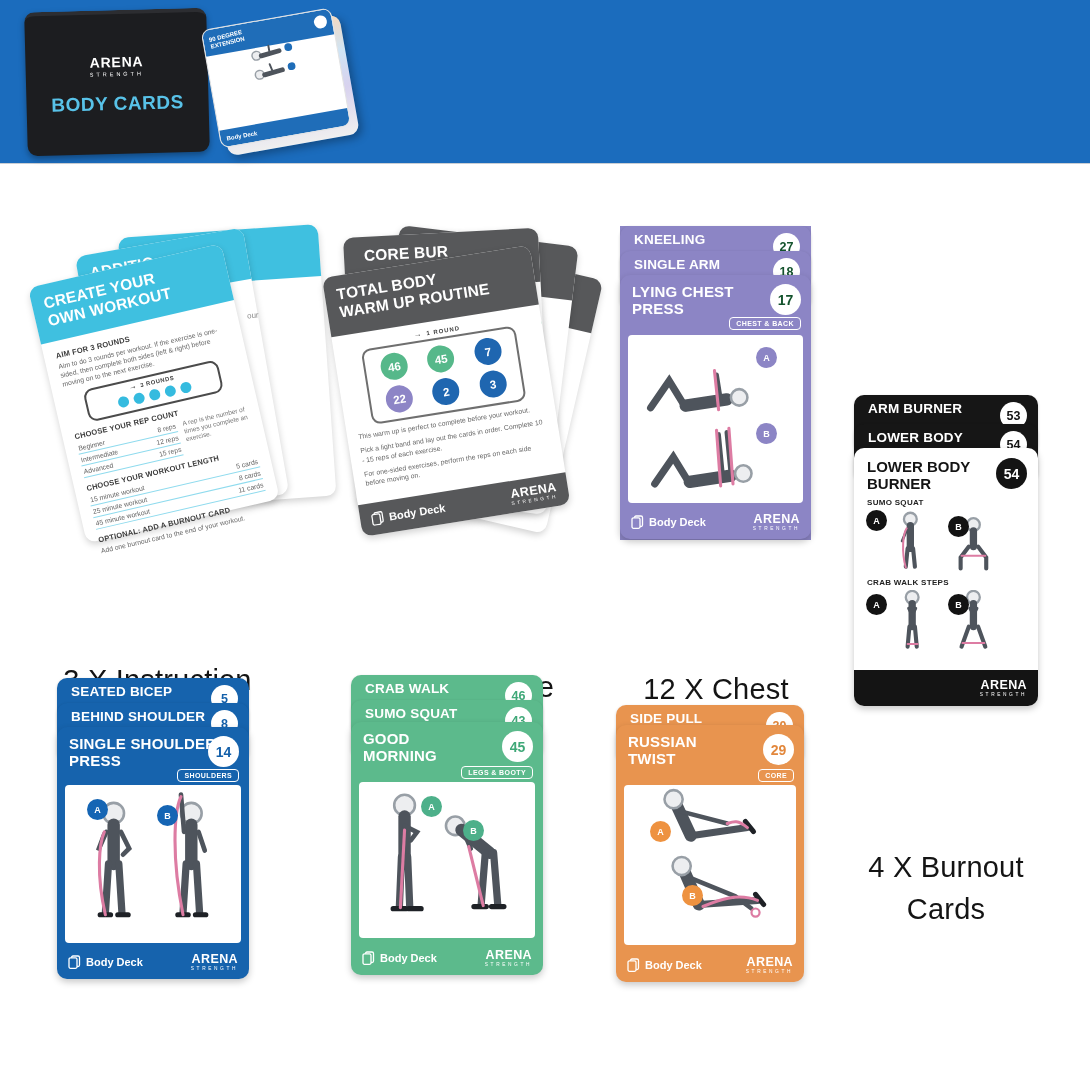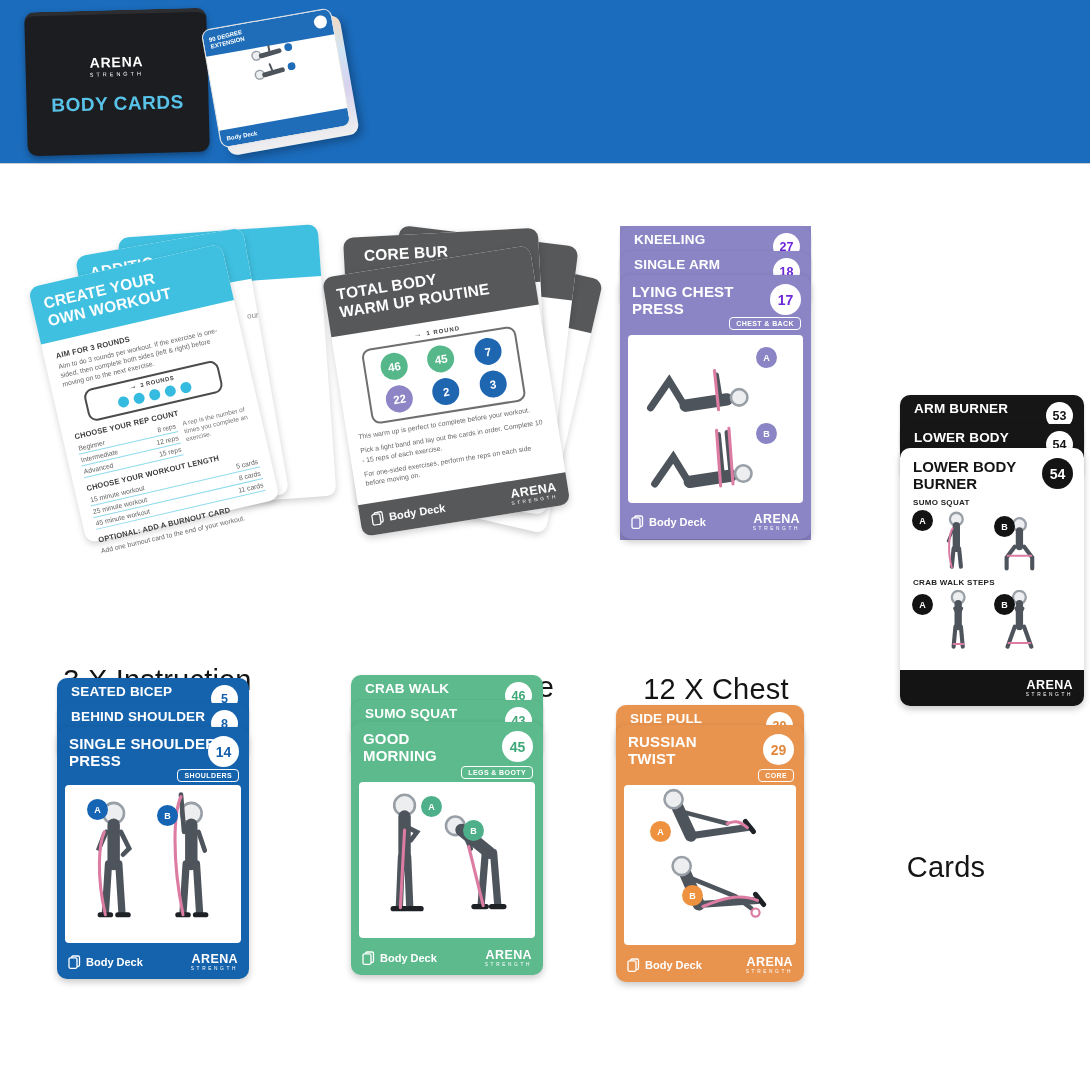--- a/index.html
+++ b/index.html
@@ -65,21 +65,21 @@
           display:flex;align-items:center;justify-content:center;font-size:14px;font-weight:bold;}
   .fc-badge{position:absolute;right:10px;border:1.2px solid #fff;border-radius:4px;color:#fff;font-size:7px;
             font-weight:bold;padding:2px 6px;letter-spacing:.4px;}
   .panel{position:absolute;left:8px;right:8px;background:#fff;border-radius:4px;}
   .fc-foot{position:absolute;left:0;right:0;bottom:0;height:34px;display:flex;align-items:center;justify-content:space-between;padding:0 11px;}
   .bd{display:flex;align-items:center;gap:5px;color:#fff;font-size:11px;font-weight:bold;}
   .brand{text-align:right;color:#fff;line-height:1;}
   .brand .bt2{font-size:12.5px;font-weight:bold;letter-spacing:.4px;}
   .brand .bs2{font-size:4.8px;letter-spacing:2.6px;margin-top:1.5px;}
   .g-purple{background:#8c85c5}.g-blue{background:#1663ad}.g-green{background:#5cba8c}.g-orange{background:#e8944f}.g-black{background:#161616}
-  .g-purple .n,.g-purple .fc-num{color:#6d28d9}
+  .g-purple .n,.g-purple .fc-num{color:#14532d}
   .g-blue .n,.g-blue .fc-num{color:#1460aa}
   .g-green .n,.g-green .fc-num{color:#3fa878}
   .g-orange .n,.g-orange .fc-num{color:#e2873c}
   .g-black .n{color:#141414}
   .mk{position:absolute;width:21px;height:21px;border-radius:50%;display:flex;align-items:center;justify-content:center;
       color:#fff;font-weight:bold;font-size:9px;z-index:2;}
   .mk-p{background:#8c85c5}.mk-b{background:#1565b4}.mk-g{background:#4db08a}.mk-o{background:#ee9240}.mk-k{background:#131313}
   
   .bo-title{position:absolute;left:13px;top:10px;font-size:15px;font-weight:bold;color:#141414;line-height:1.15;}
   .bo-num{position:absolute;right:11px;top:10px;width:31px;height:31px;background:#141414;color:#fff;border-radius:50%;
@@ -312,21 +312,21 @@
           <span>Body Deck</span>
         </span>
         <span class="brand">
           <div class="bt2">ARENA</div>
             <div class="bs2">STRENGTH</div>
         </span>
       </div>
     </div>
   </div>
 
-  <div class="stack g-black" style="left:900px;top:395px;width:184px;height:311px;background:none">
+  <div class="stack g-black" style="left:854px;top:395px;width:184px;height:311px;background:none">
     <div class="peek g-black" style="top:0;z-index:1">
       <span class="t">ARM BURNER</span>
       <span class="n">53</span>
     </div>
     <div class="peek g-black" style="top:29px;z-index:2">
       <span class="t">
         <span>LOWER BODY</span><br><span>BURNER</span>
       </span>
       <span class="n">54</span>
     </div>
@@ -546,21 +546,21 @@
   <div class="count-label" style="left:15px;top:575px;width:285px">
     <div>3 X Instruction</div><div>Cards</div>
   </div>
   <div class="count-label" style="left:330px;top:582px;width:270px">
     <div>8 X Pre-Done</div><div>Routines</div>
   </div>
   <div class="count-label" style="left:600px;top:584px;width:232px">
     <div>12 X Chest</div><div>&amp; Back</div>
   </div>
   <div class="count-label" style="left:835px;top:762px;width:222px">
-    <div>Cards</div>
+    <div>4 X Burnout</div><div>Cards</div>
   </div>
   <div class="count-label" style="left:30px;top:1002px;width:242px">
     
   </div>
   <div class="count-label" style="left:330px;top:1000px;width:232px">
     
   </div>
   <div class="count-label" style="left:600px;top:1003px;width:202px">
     
   </div>

